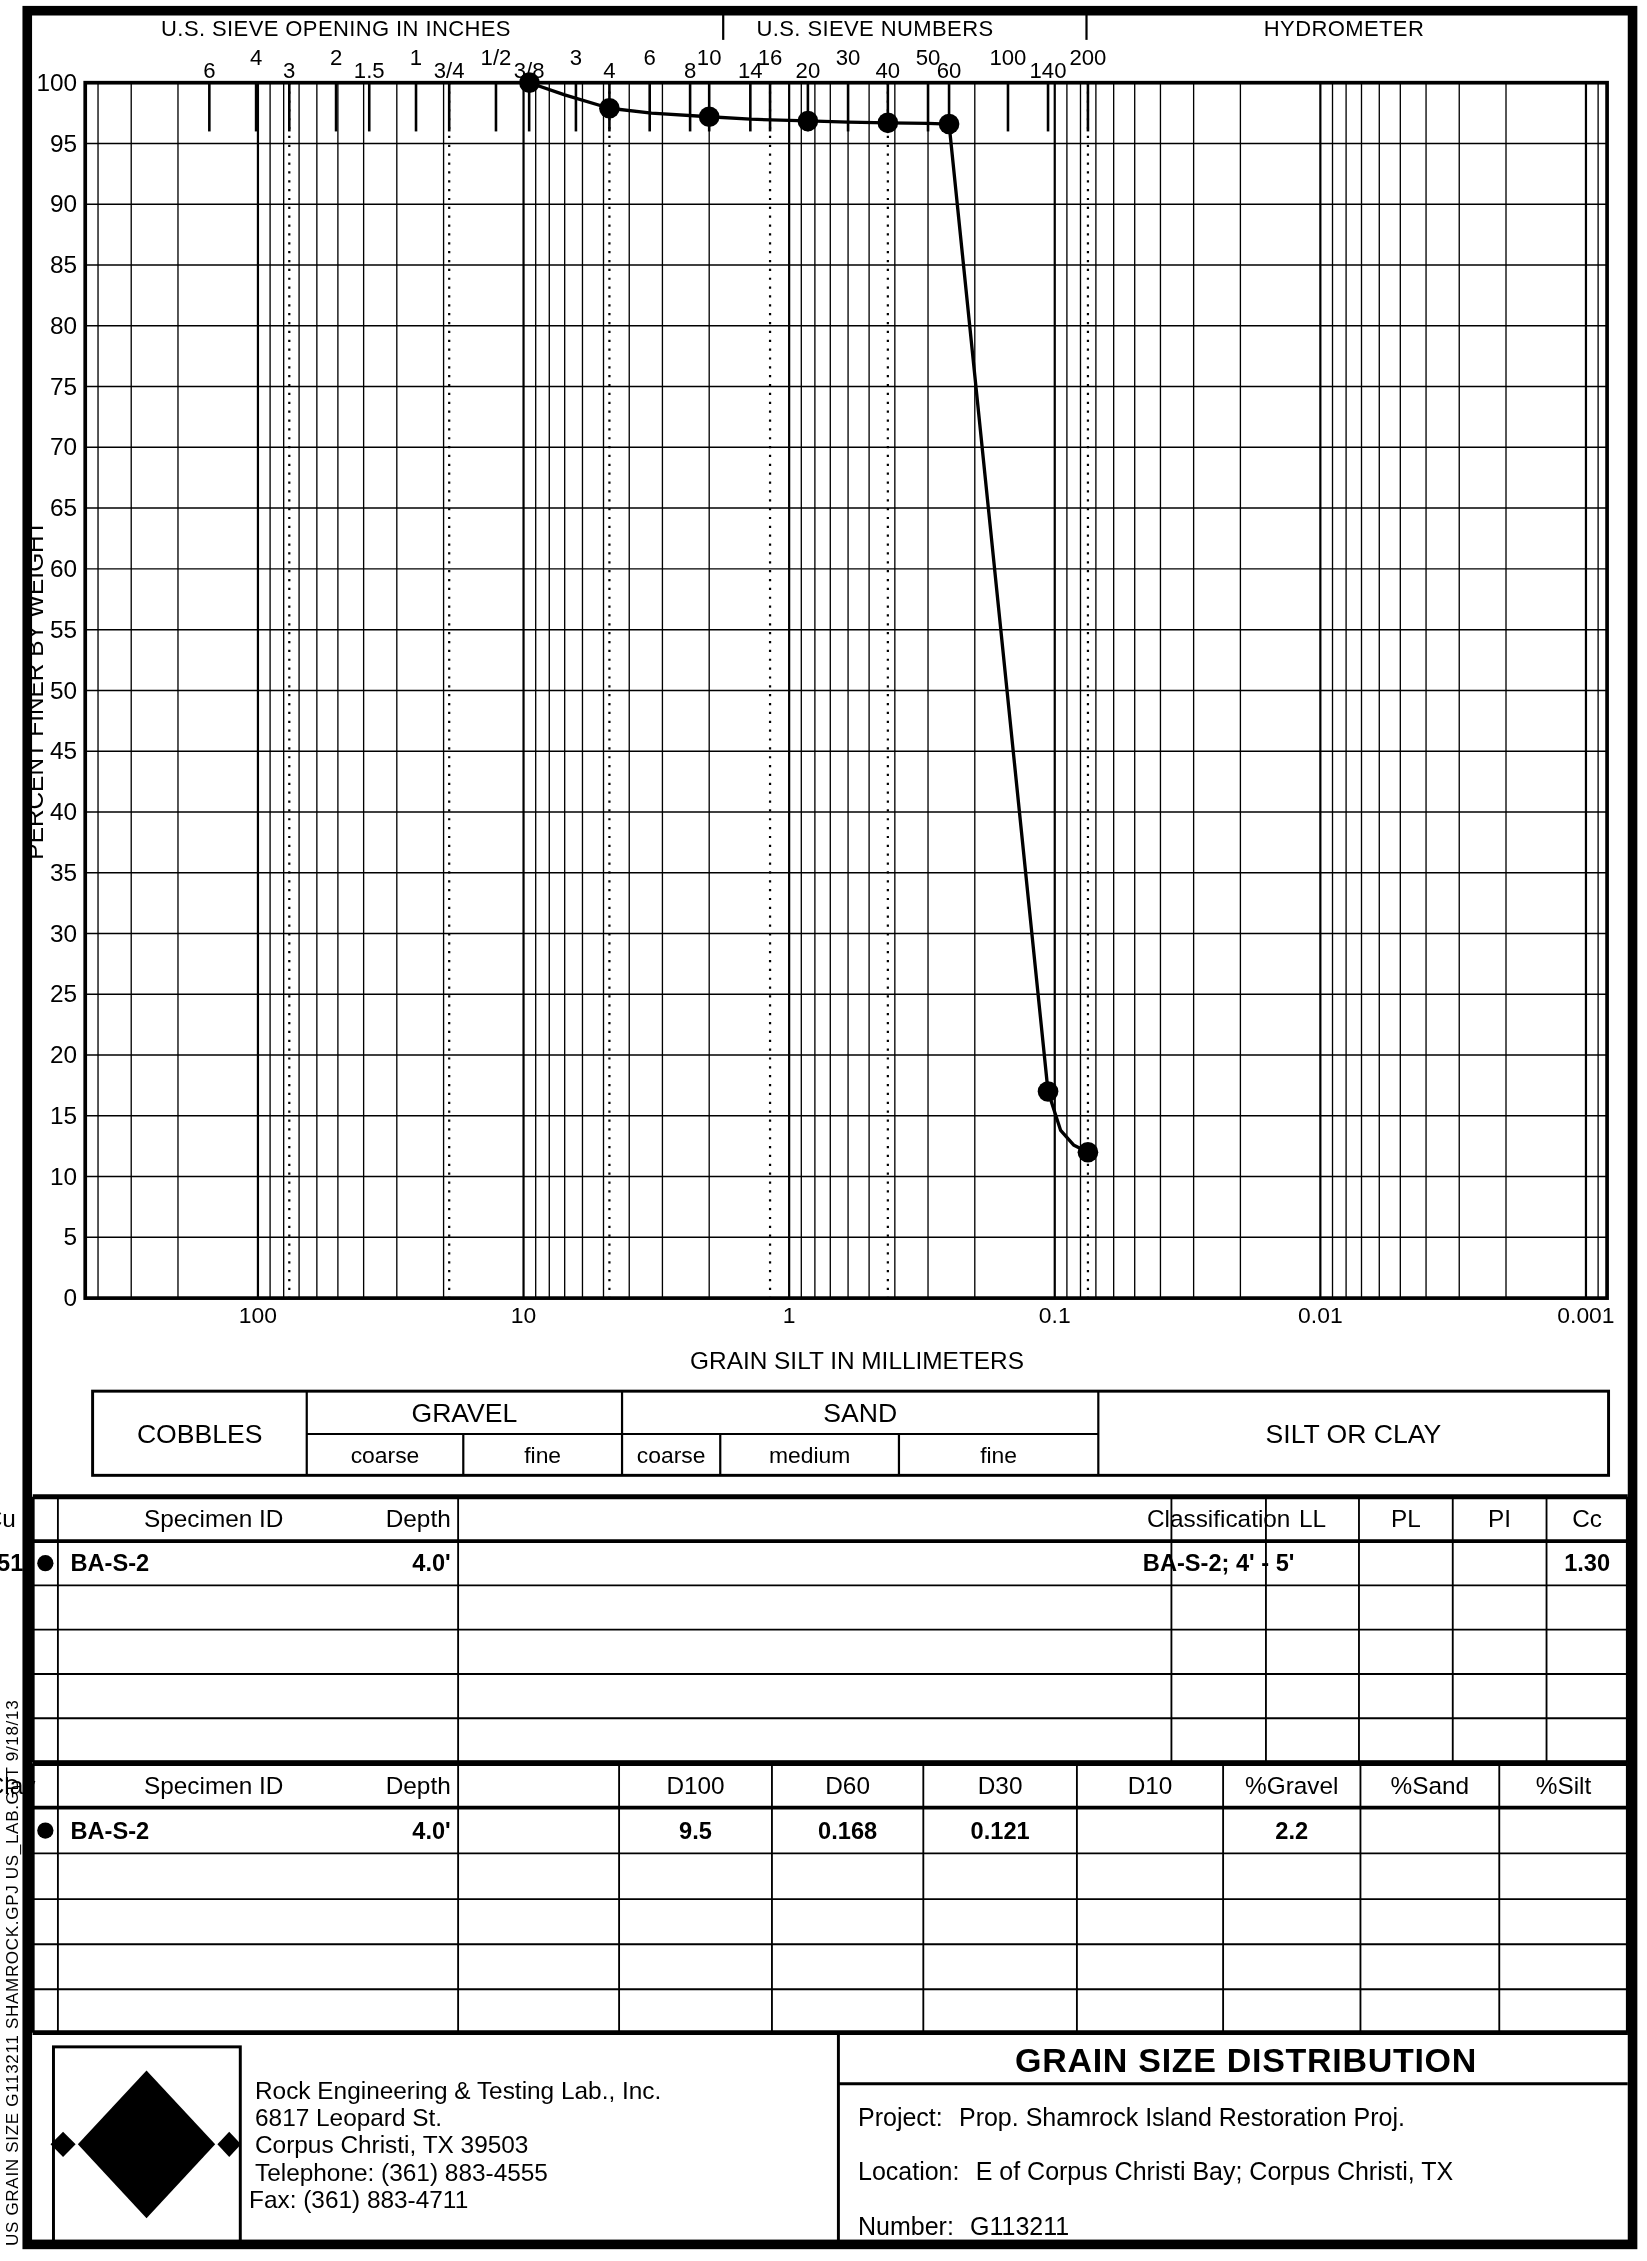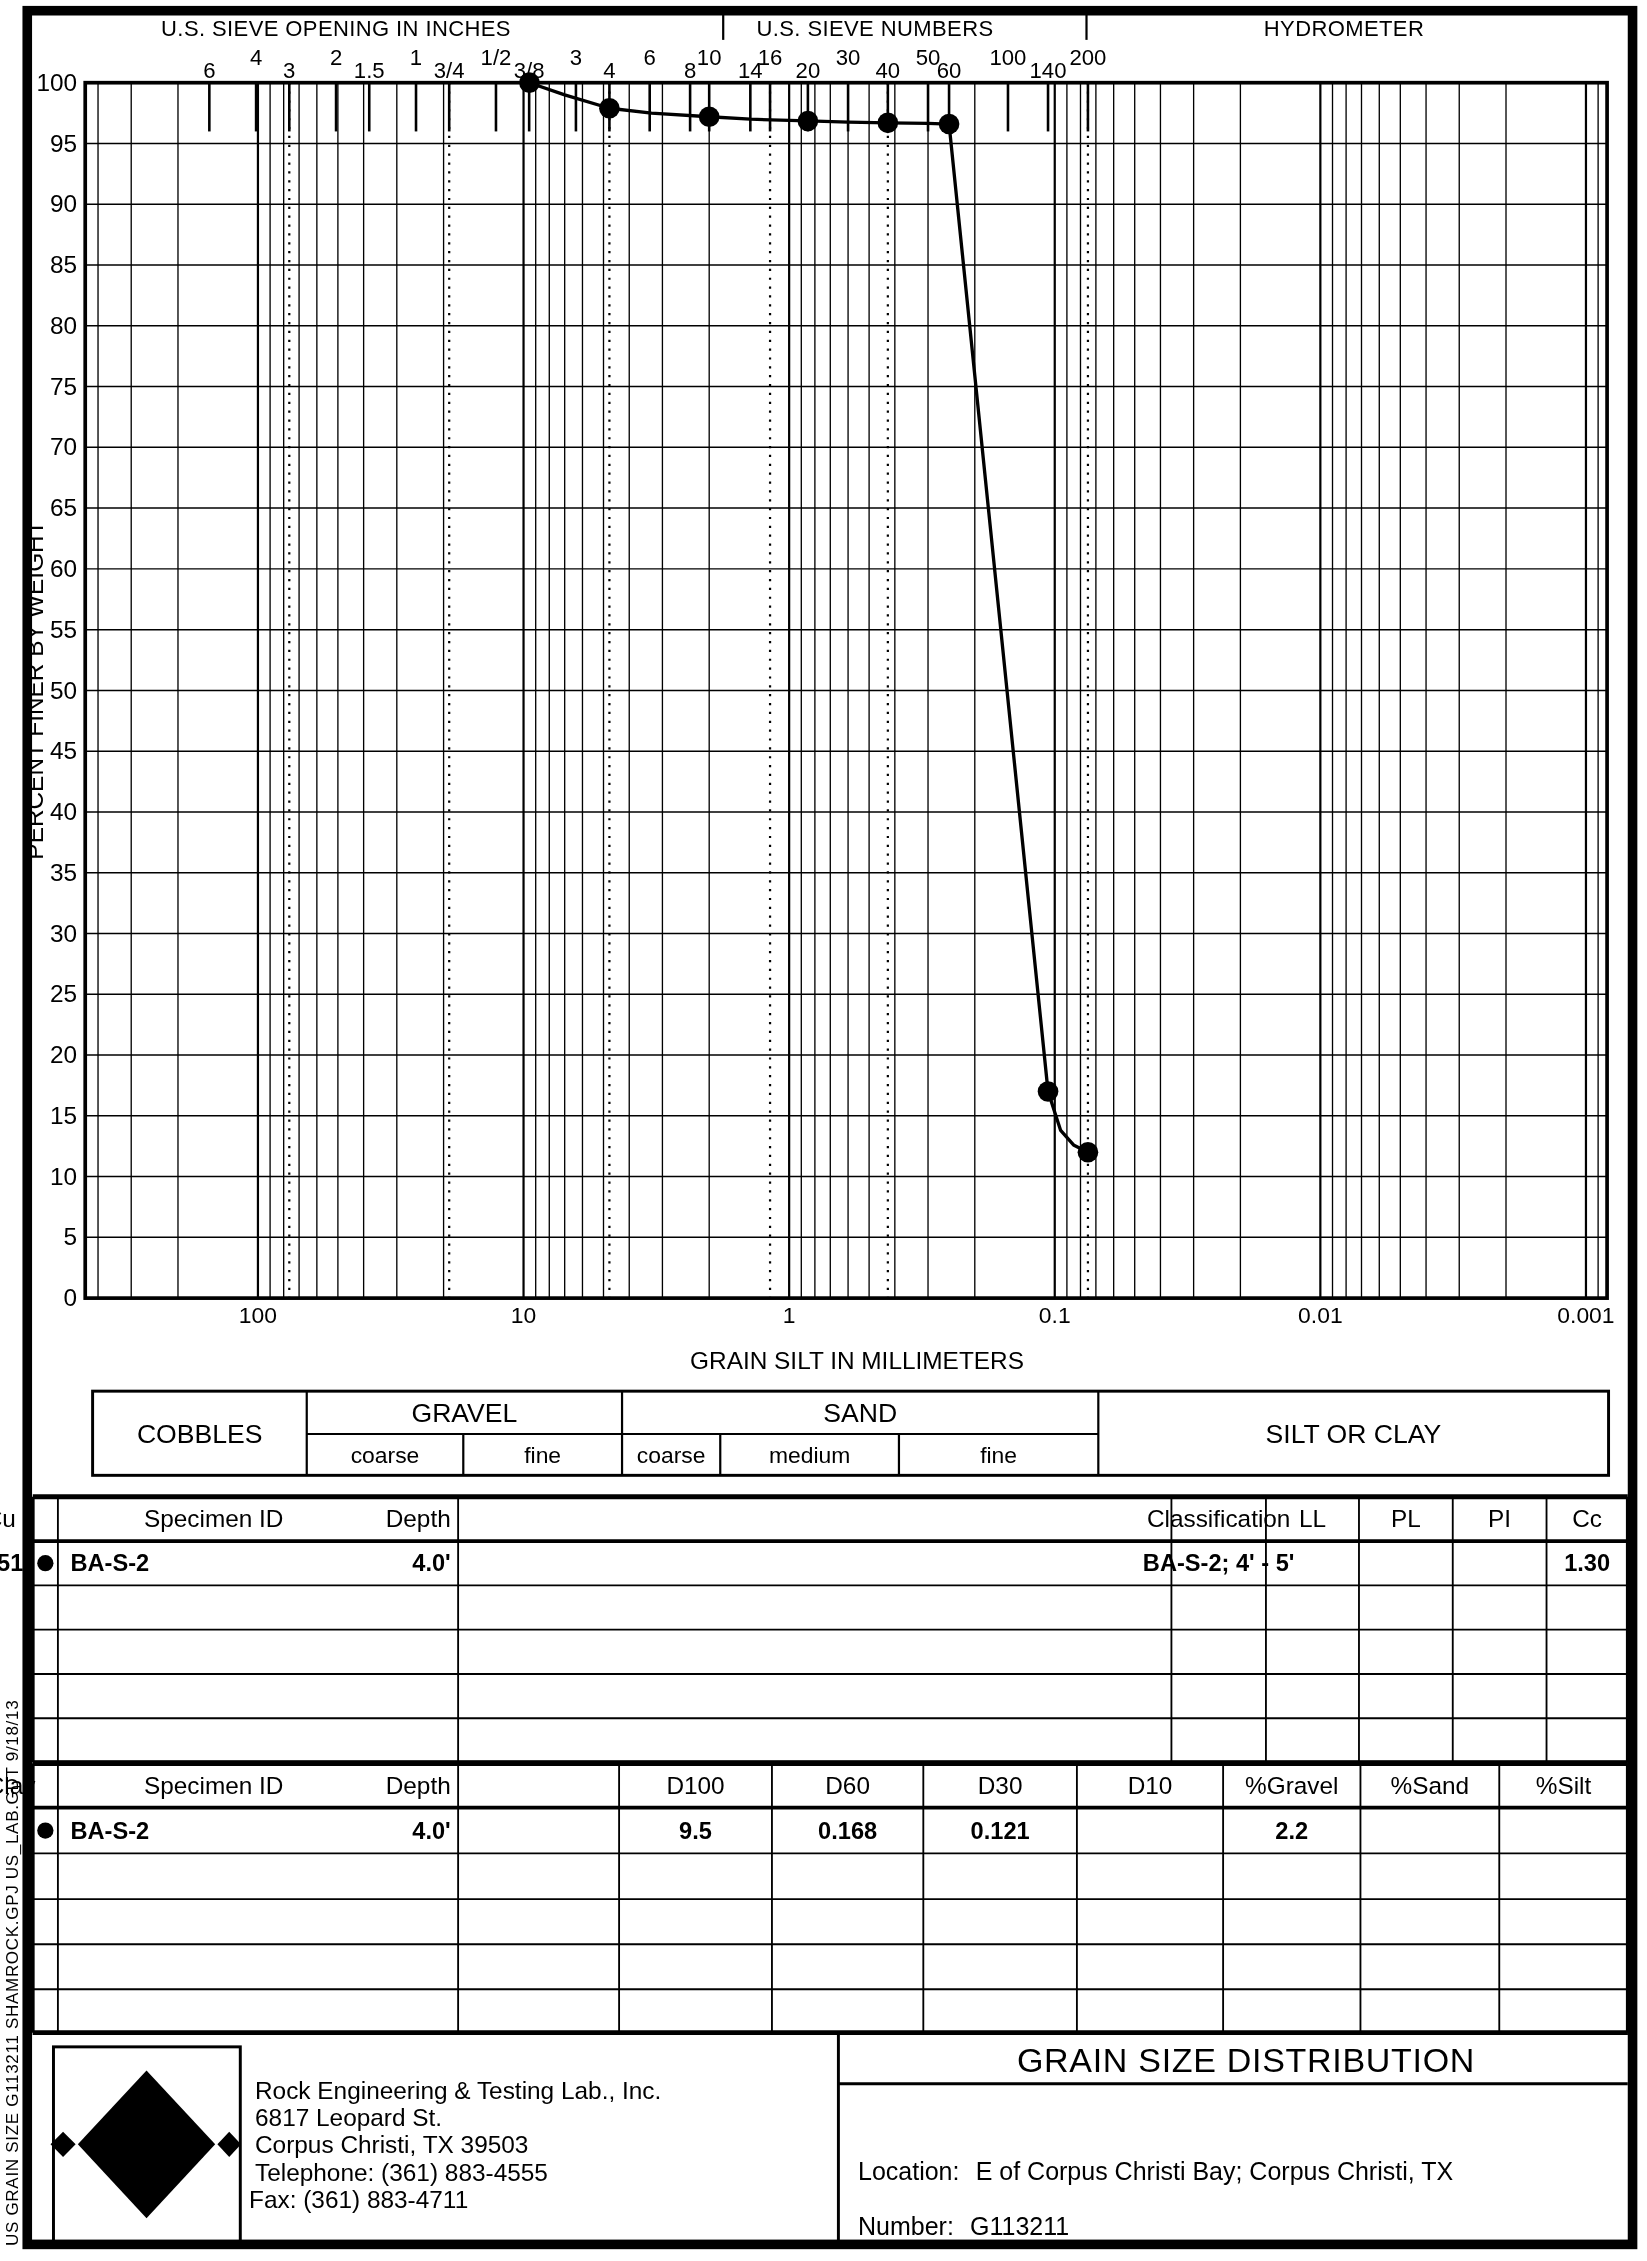--- a/index.html
+++ b/index.html
@@ -8,21 +8,21 @@
   #gfx{position:absolute;left:0;top:0;}
   .abs{position:absolute;white-space:nowrap;}
   .ctr{transform:translateX(-50%);margin-left:11px;}
   .hdr{font-size:22px;letter-spacing:0.4px;}
   .axis-title{font-size:24.4px;}
   .rot{transform:rotate(-90deg);transform-origin:0 0;}
   .sidebar{font-size:17px;letter-spacing:0.7px;}
   .foot-line{font-size:24.4px;}
   .foot-row{font-size:25px;}
   .foot-row .lbl{margin-right:16.2px;}
-  .report-title{font-size:34px;font-weight:400;letter-spacing:0.7px;}
+  .report-title{font-size:34px;font-weight:700;letter-spacing:0.7px;}
   svg text{fill:#000;}
 </style>
 </head>
 <body>
 
 <div id="page">
   <svg id="gfx" width="1648" height="2261" viewBox="0 0 2231 3062">
       <rect x="36.5" y="14.5" width="2174" height="3025" fill="none" stroke="#000" stroke-width="13"></rect>
       <line x1="979" y1="20" x2="979" y2="54" stroke="#000" stroke-width="3"></line>
       <line x1="1471" y1="20" x2="1471" y2="54" stroke="#000" stroke-width="3"></line>
@@ -287,20 +287,23 @@
 
   <div class="abs rot sidebar" style="left:3px;top:2246px">US GRAIN SIZE  G113211 SHAMROCK.GPJ  US_LAB.GDT  9/18/13</div>
 
   <div class="abs foot-line" style="left:255px;top:2077px">Rock Engineering &amp; Testing Lab., Inc.</div>
   <div class="abs foot-line" style="left:255px;top:2104px">6817 Leopard St.</div>
   <div class="abs foot-line" style="left:255px;top:2131px">Corpus Christi, TX 39503</div>
   <div class="abs foot-line" style="left:255px;top:2159px">Telephone:  (361) 883-4555</div>
   <div class="abs foot-line" style="left:249px;top:2186px">Fax:  (361) 883-4711</div>
 
   <div class="abs ctr report-title" style="left:1235px;top:2041px">GRAIN SIZE DISTRIBUTION</div>
+  <div class="abs foot-row" style="left:858px;top:2103px">
+    <span class="lbl">Project:</span><span>Prop. Shamrock Island Restoration Proj.</span>
+  </div>
   <div class="abs foot-row" style="left:858px;top:2157px">
     <span class="lbl">Location:</span><span>E of Corpus Christi Bay; Corpus Christi, TX</span>
   </div>
   <div class="abs foot-row" style="left:858px;top:2212px">
     <span class="lbl">Number:</span><span>G113211</span>
   </div>
 </div>
 
 
 </body></html>

